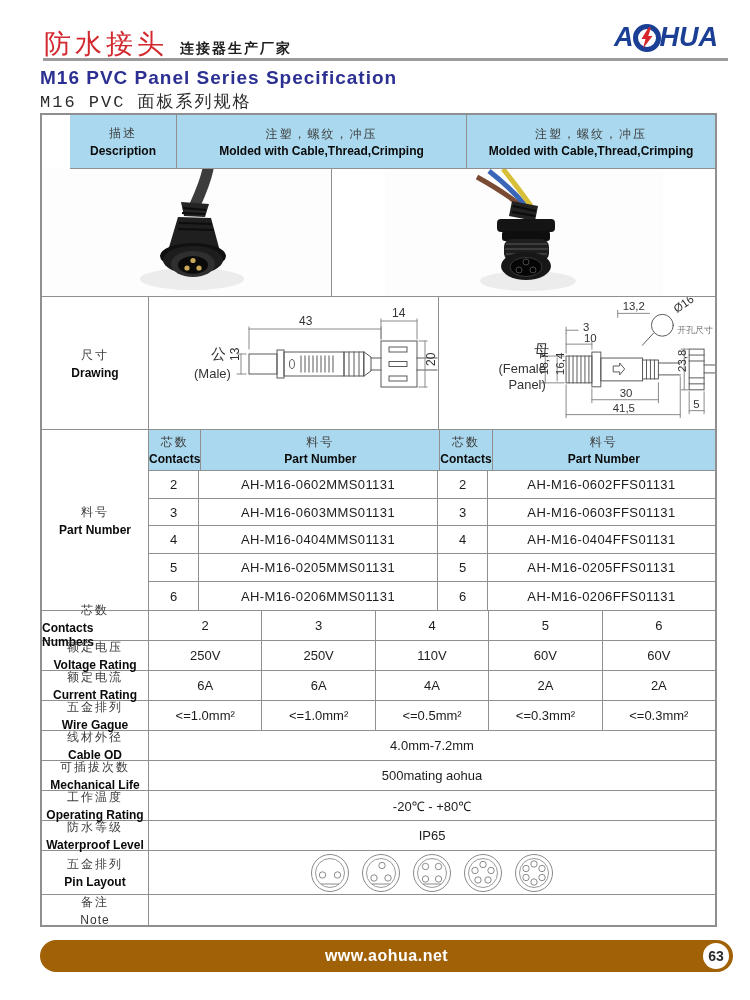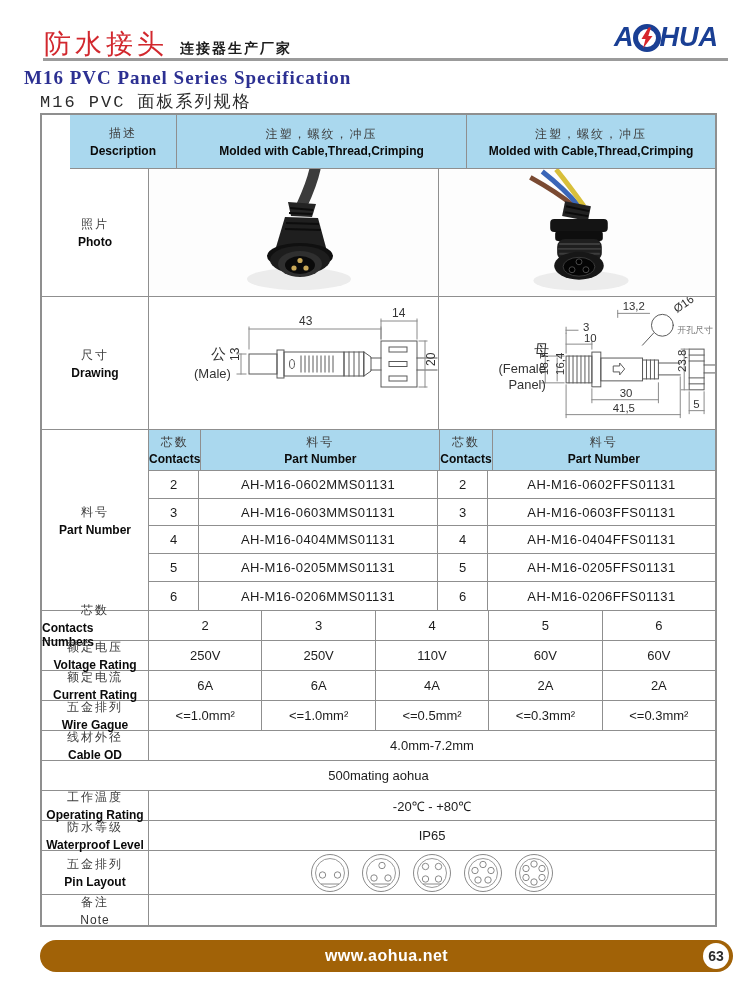--- a/index.html
+++ b/index.html
@@ -8,21 +8,21 @@
   .page { position:absolute; inset:0; background:#fff; }
 
   
   .brand { position:absolute; top:26px; left:44px; display:flex; align-items:baseline; gap:12px; }
   .brand-cn { color:#d2282e; font-size:27px; font-family:"Liberation Serif", serif; letter-spacing:4px; }
   .brand-sub { color:#1c1c1c; font-size:14px; font-weight:bold; letter-spacing:2px; }
   .logo { position:absolute; top:22px; right:32px; display:flex; align-items:center; font-weight:bold; font-style:italic; font-size:27px; color:#1a3f94; letter-spacing:0; }
   .logo svg { margin:0 -2px; }
   .rule { position:absolute; top:58px; left:43px; width:685px; height:3px; background:#9b9b9b; }
 
-  .title-en { position:absolute; top:67px; left:24px; font-family:Liberation Serif, serif; font-weight:bold; font-size:19px; letter-spacing:1px; color:#2c3092; }
+  .title-en { position:absolute; top:67px; left:40px; font-family:Liberation Sans, sans-serif; font-weight:bold; font-size:19px; letter-spacing:1px; color:#2c3092; }
   .title-cn { position:absolute; top:90px; left:40px; font-family:"Liberation Mono", monospace; font-size:17px; color:#2b2b2b; letter-spacing:2px; }
 
   
   .spec-table { position:absolute; top:113px; left:40px; width:677px; border:2px solid #8f8f8f; background:#fff; }
   .trow { display:flex; border-bottom:1px solid #8f8f8f; }
   .trow:last-child { border-bottom:none; }
   .cell { border-right:1px solid #8f8f8f; }
   .cell:last-child { border-right:none; }
   .label-cell { flex:0 0 107px; display:flex; flex-direction:column; justify-content:center; align-items:center; gap:2px; }
   .lab-cn { font-size:12px; color:#3d3d3d; letter-spacing:2px; }
@@ -102,24 +102,20 @@
         <span class="lab-cn">注塑，螺纹，冲压</span>
         <span class="lab-en">Molded with Cable,Thread,Crimping</span>
       </div>
       <div class="cell desc-cell desc-f">
         <span class="lab-cn">注塑，螺纹，冲压</span>
         <span class="lab-en">Molded with Cable,Thread,Crimping</span>
       </div>
     </div>
 
     <div class="trow row-photo">
-      <div class="cell label-cell">
-        <span class="lab-cn">照片</span>
-        <span class="lab-en">Photo</span>
-      </div>
       <div class="cell photo-cell photo-m">
         <svg width="289" height="127" viewBox="0 0 289 127">
           <rect x="0" y="0" width="289" height="127" fill="#fdfdfd"></rect>
           <ellipse cx="150" cy="110" rx="52" ry="11" fill="#ececec"></ellipse>
           <path d="M166 0 C163 14 158 25 153 36" stroke="#3c3c3c" stroke-width="11" fill="none" stroke-linecap="round"></path>
           <polygon points="139,33 167,35 163,48 142,47" fill="#242424"></polygon>
           <path d="M141 39 L164 41 M140 44 L163 45" stroke="#0c0c0c" stroke-width="2"></path>
           <polygon points="136,48 169,49 179,86 125,85" fill="#1f1f1f"></polygon>
           <path d="M137 54 L170 55 M136 60 L172 61" stroke="#0d0d0d" stroke-width="2"></path>
           <ellipse cx="151" cy="87" rx="33" ry="13" fill="#101010"></ellipse>
@@ -343,20 +339,24 @@
     </div>
 
     <div class="trow full-row">
       <div class="cell label-cell">
         <span class="lab-cn">线材外径</span>
         <span class="lab-en">Cable OD</span>
       </div>
       <div class="cell full-cell">4.0mm-7.2mm</div>
     </div>
     <div class="trow full-row">
+      <div class="cell label-cell">
+        <span class="lab-cn">可插拔次数</span>
+        <span class="lab-en">Mechanical Life</span>
+      </div>
       <div class="cell full-cell">500mating aohua</div>
     </div>
     <div class="trow full-row">
       <div class="cell label-cell">
         <span class="lab-cn">工作温度</span>
         <span class="lab-en">Operating Rating</span>
       </div>
       <div class="cell full-cell">-20℃ - +80℃</div>
     </div>
     <div class="trow full-row">

